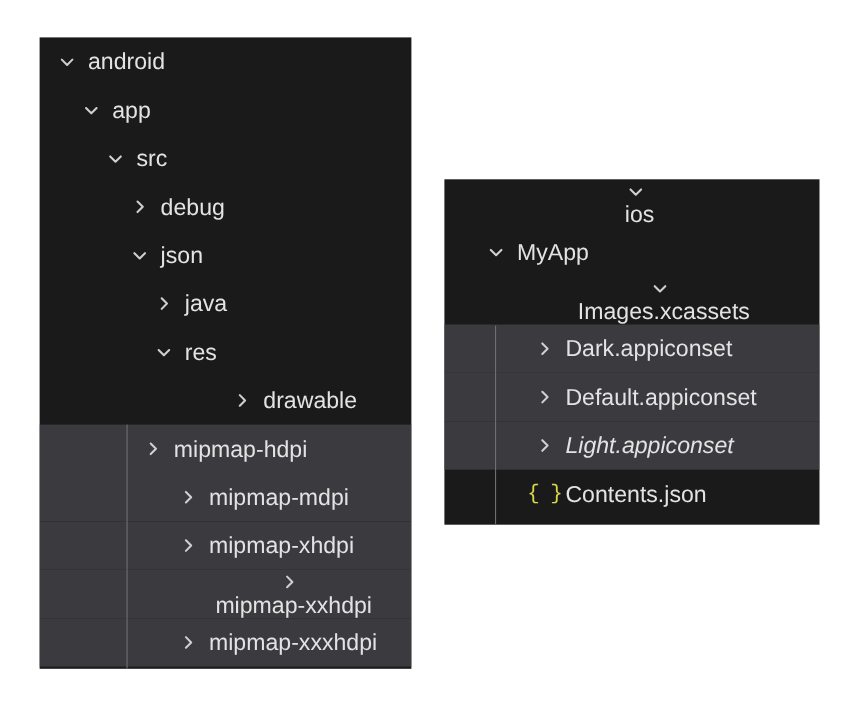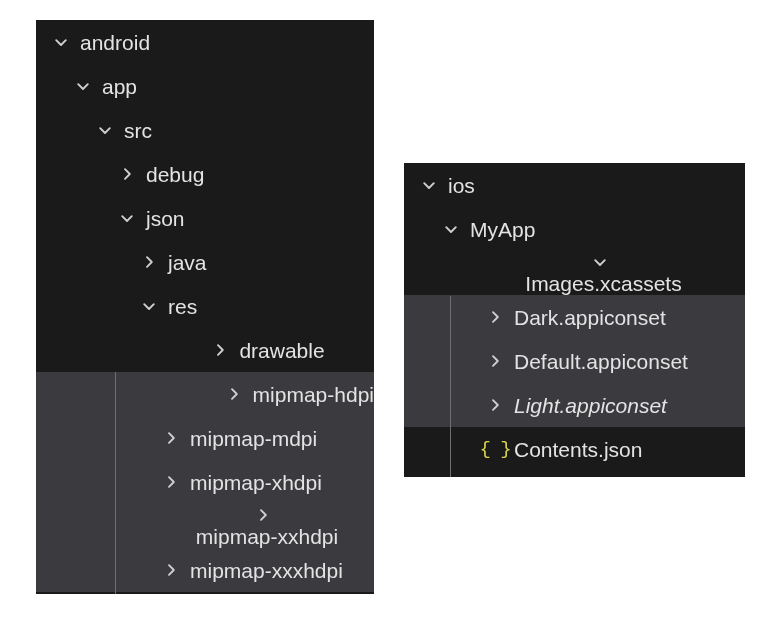--- a/index.html
+++ b/index.html
@@ -16,21 +16,21 @@
   }
 
   .tree-panel {
     position: absolute;
     background: #1a1a1a;
     overflow: hidden;
   }
 
   #android-panel {
     left: 36px;
-    top: 20px;
+    top: 34px;
     width: 338px;
     height: 574px;
   }
 
   #ios-panel {
     left: 404px;
     top: 163px;
     width: 341px;
     height: 314px;
   }
@@ -176,21 +176,21 @@
         <span class="label">res</span>
       </div>
       <div class="tree-row" style="padding-left: 124px; justify-content: center;">
         <span class="twisty">
           <svg width="16" height="16" viewBox="0 0 16 16">
             <path class="chev" d="M6.0 3.2 L10.8 8 L6.0 12.8"></path>
           </svg>
         </span>
         <span class="label">drawable</span>
       </div>
-      <div class="tree-row selected" style="padding-left: 92px; justify-content: flex-end;">
+      <div class="tree-row selected" style="padding-left: 92px;">
         <span class="twisty">
           <svg width="16" height="16" viewBox="0 0 16 16">
             <path class="chev" d="M6.0 3.2 L10.8 8 L6.0 12.8"></path>
           </svg>
         </span>
         <span class="label">mipmap-hdpi</span>
       </div>
       <div class="tree-row selected" style="padding-left: 124px;">
         <span class="twisty">
           <svg width="16" height="16" viewBox="0 0 16 16">
@@ -222,21 +222,21 @@
           </svg>
         </span>
         <span class="label">mipmap-xxxhdpi</span>
       </div>
     </div>
 </div>
 
 <div class="tree-panel" id="ios-panel">
   <div class="guide" id="ios-guide"></div>
   <div id="ios-rows">
-      <div class="tree-row" style="padding-left: 14px;">
+      <div class="tree-row" style="padding-left: 14px; flex-direction: column;">
         <span class="twisty">
           <svg width="16" height="16" viewBox="0 0 16 16">
             <path class="chev" d="M3.2 6.2 L8 11 L12.8 6.2"></path>
           </svg>
         </span>
         <span class="label">ios</span>
       </div>
       <div class="tree-row" style="padding-left: 36px;">
         <span class="twisty">
           <svg width="16" height="16" viewBox="0 0 16 16">

